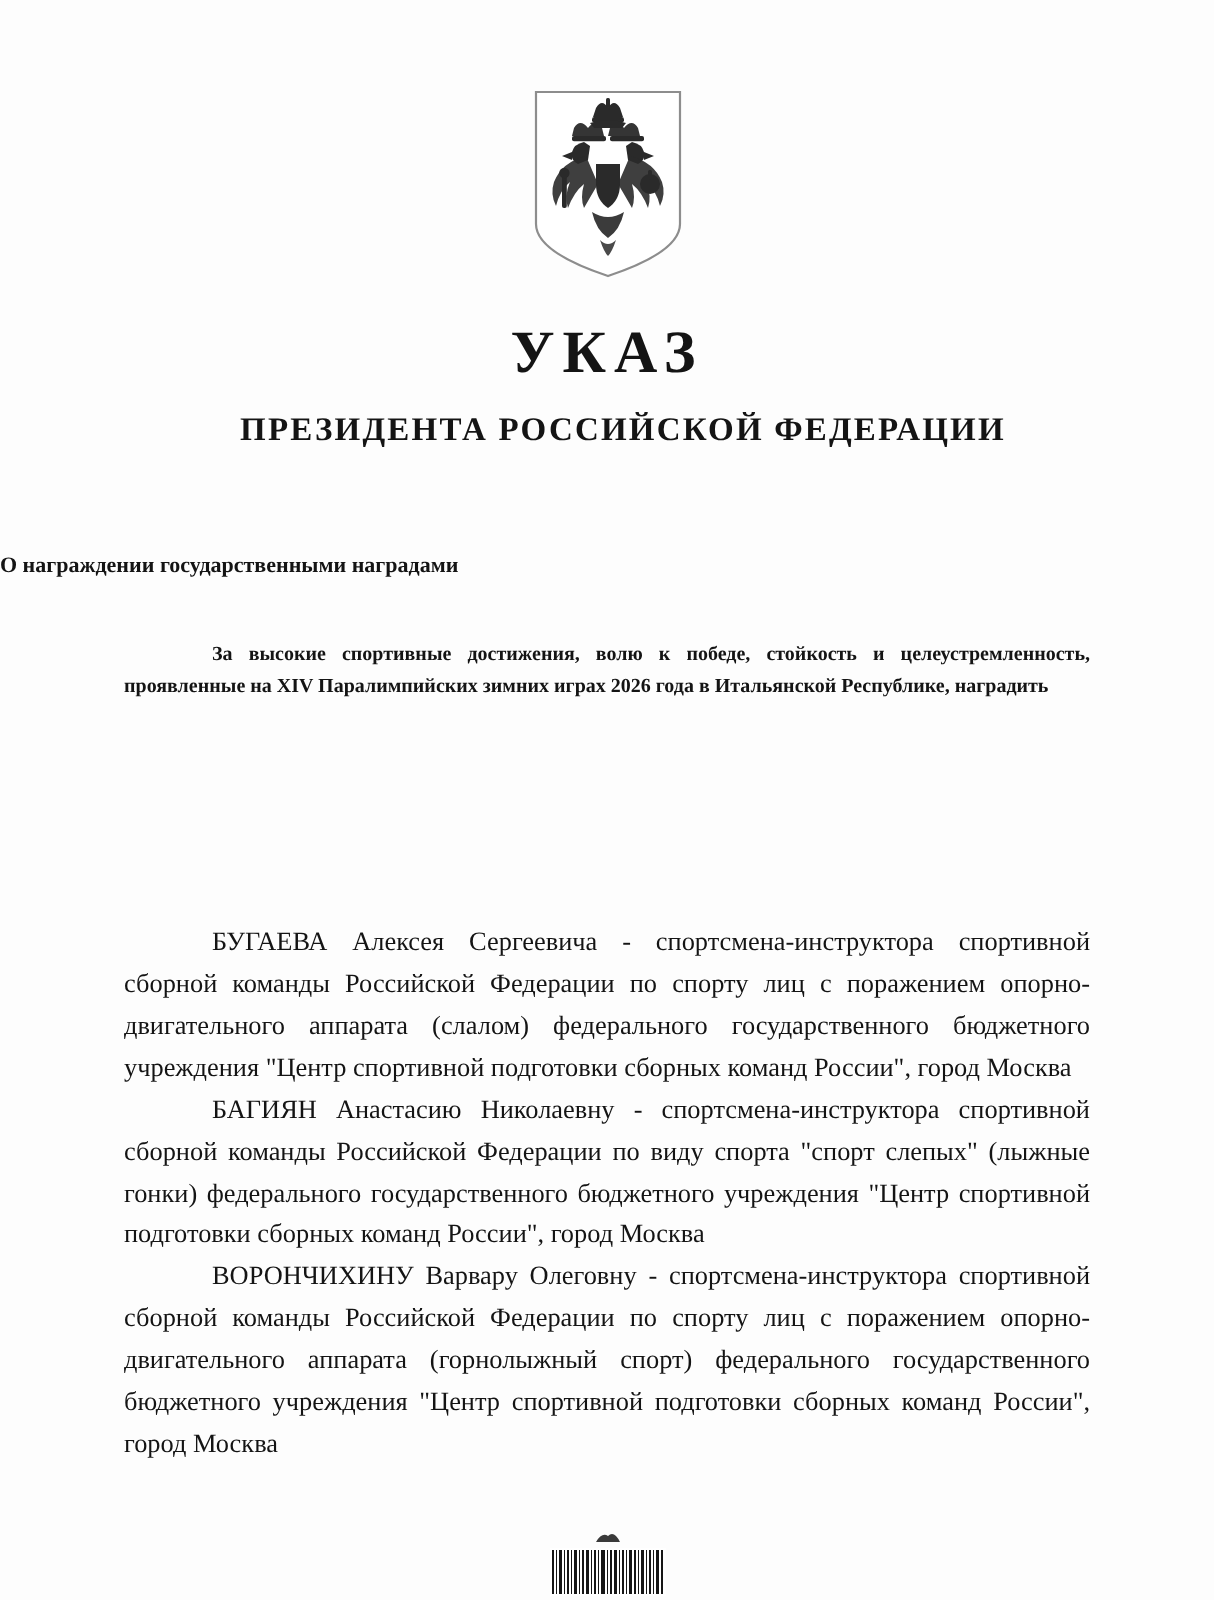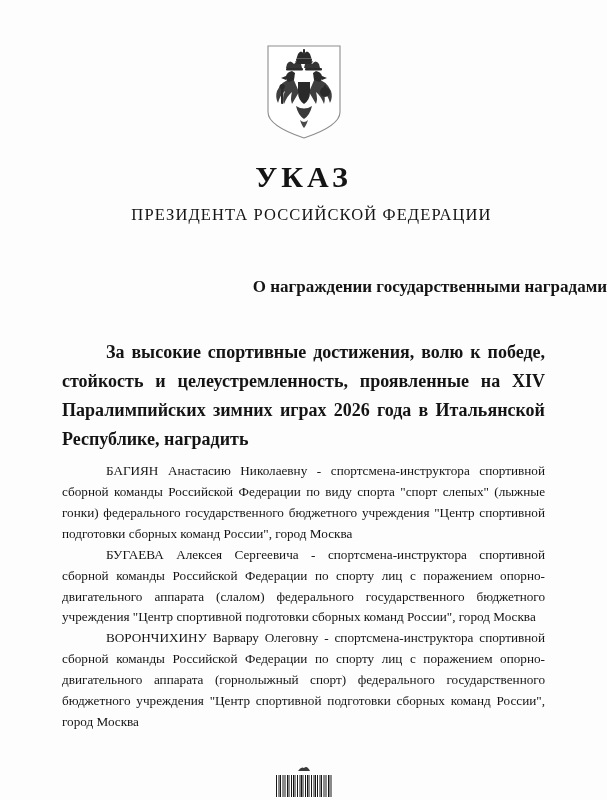--- a/index.html
+++ b/index.html
@@ -49,46 +49,46 @@
   }
   .doc-title {
     font-size: 30px;
     font-weight: bold;
     letter-spacing: 4px;
     line-height: 1.1;
     margin: 0;
   }
   .doc-subtitle {
     font-size: 16.5px;
-    font-weight: normal;
+    font-weight: bold;
     letter-spacing: 1.1px;
     margin: 13px 0 0 16px;
     line-height: 1.15;
   }
 
   
   .subject {
     position: absolute;
     top: 276px;
     left: 0;
     right: 0;
-    text-align: right;
-    font-size: 17px;
+    text-align: left;
+    font-size: 11px;
     font-weight: bold;
     line-height: 1.32;
   }
   .subject div { margin: 0; }
 
   
   .preamble {
     position: absolute;
-    top: 338px;
+    top: 320px;
     left: 62px;
     width: 483px;
-    font-size: 18px;
+    font-size: 10px;
     font-weight: bold;
     line-height: 1.62;
     text-align: justify;
     text-indent: 44px;
     text-justify: inter-word;
   }
 
   
   .award-heading {
     position: absolute;
@@ -193,22 +193,22 @@
   </div>
 
   <div class="subject">
     <div>О награждении государственными наградами</div>
   </div>
 
   <div class="preamble">За высокие спортивные достижения, волю к победе, стойкость и целеустремленность, проявленные на XIV Паралимпийских зимних играх 2026 года в Итальянской Республике, наградить</div>
 
 
   <div class="recipients">
+    <p class="recipient">БУГАЕВА Алексея Сергеевича - спортсмена-инструктора спортивной сборной команды Российской Федерации по спорту лиц с поражением опорно-двигательного аппарата (слалом) федерального государственного бюджетного учреждения "Центр спортивной подготовки сборных команд России", город Москва</p>
     <p class="recipient">БАГИЯН Анастасию Николаевну - спортсмена-инструктора спортивной сборной команды Российской Федерации по виду спорта "спорт слепых" (лыжные гонки) федерального государственного бюджетного учреждения "Центр спортивной подготовки сборных команд России", город Москва</p>
-    <p class="recipient">БУГАЕВА Алексея Сергеевича - спортсмена-инструктора спортивной сборной команды Российской Федерации по спорту лиц с поражением опорно-двигательного аппарата (слалом) федерального государственного бюджетного учреждения "Центр спортивной подготовки сборных команд России", город Москва</p>
     <p class="recipient">ВОРОНЧИХИНУ Варвару Олеговну - спортсмена-инструктора спортивной сборной команды Российской Федерации по спорту лиц с поражением опорно-двигательного аппарата (горнолыжный спорт) федерального государственного бюджетного учреждения "Центр спортивной подготовки сборных команд России", город Москва</p>
   </div>
 
   <div class="barcode-wrap">
     <svg class="barcode-mark" viewBox="0 0 16 8">
       <path d="M2 6 q3 -5 6 -3 q3 -3 6 3 z" fill="#3a3a3a"></path>
     </svg>
     <svg class="barcode" viewBox="0 0 116 48">
       <rect x="0" y="0" width="116" height="48" fill="#ffffff"></rect>
       <g fill="#161616">

